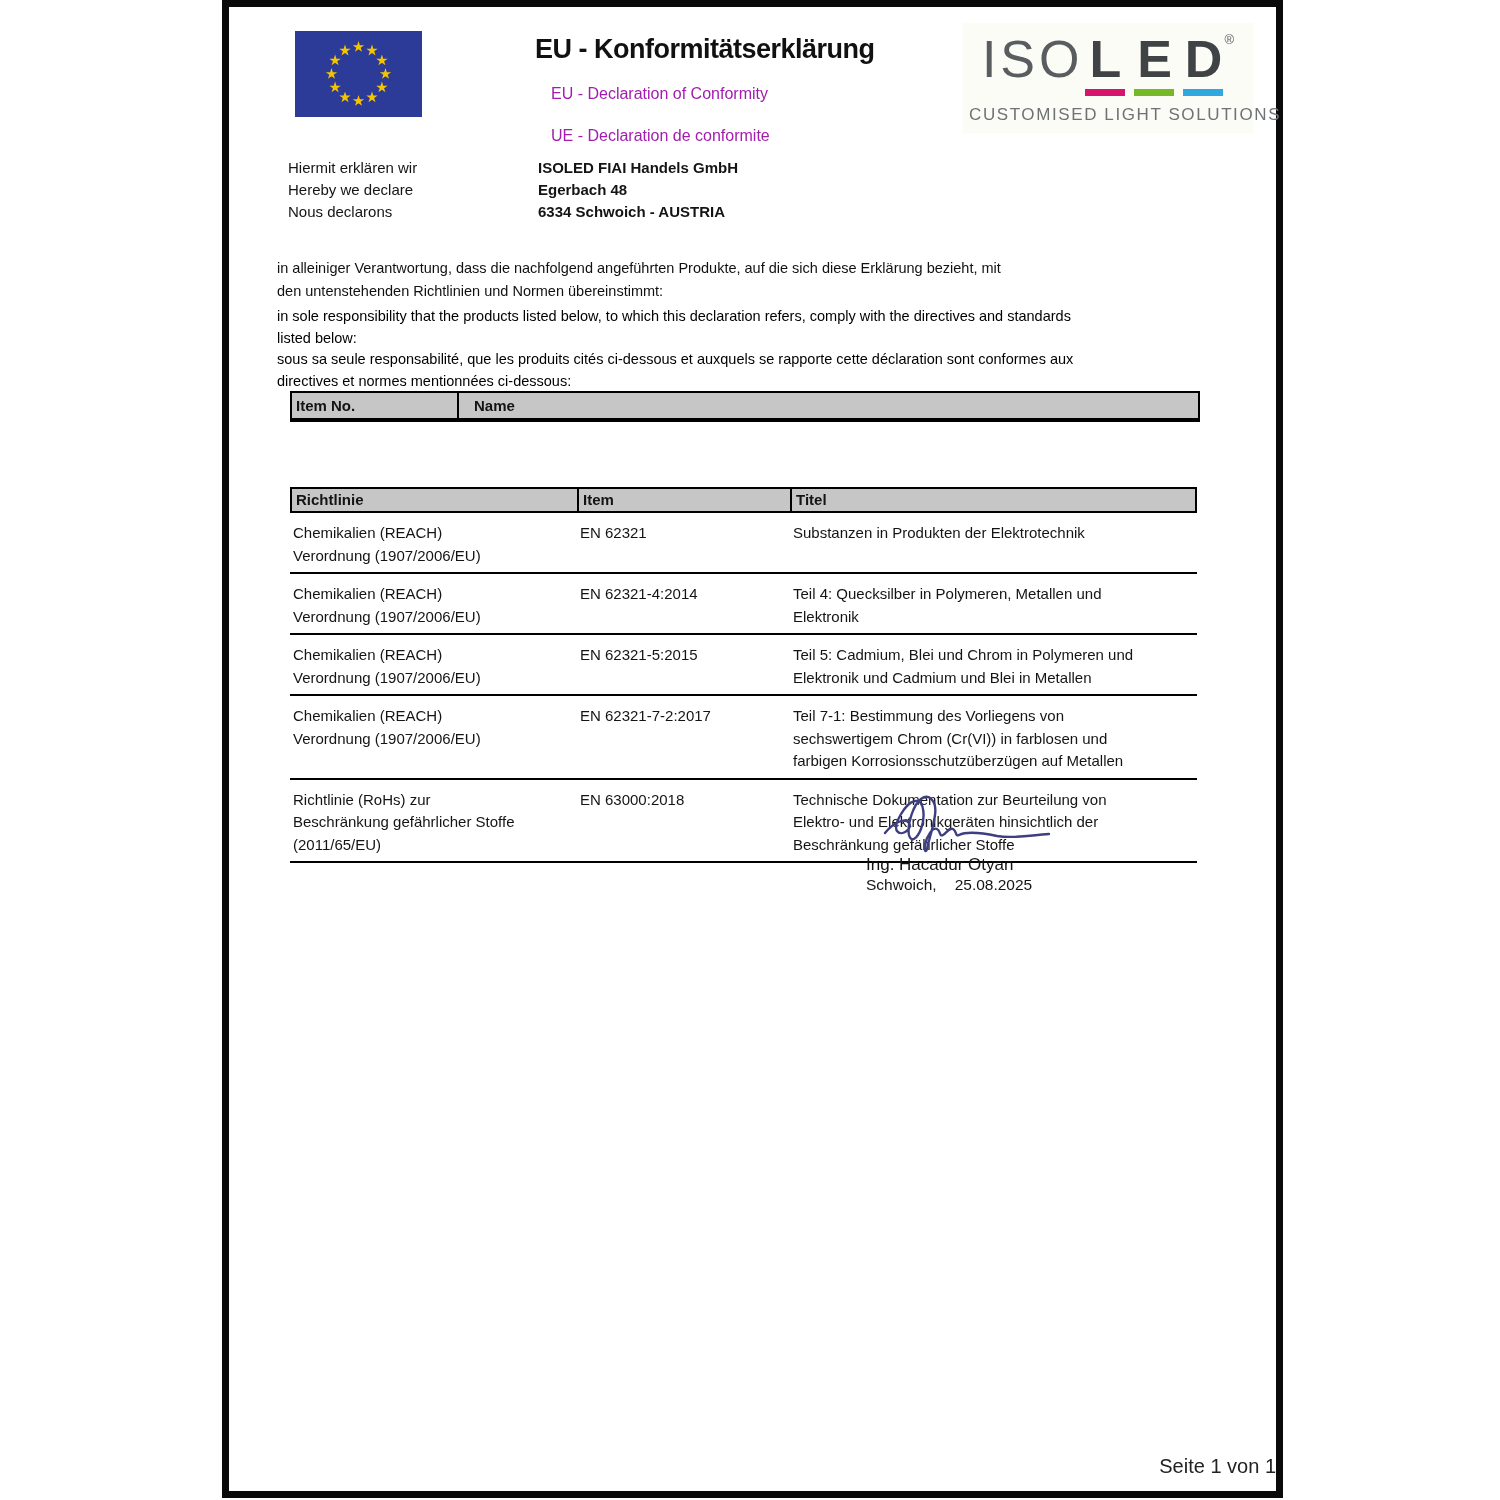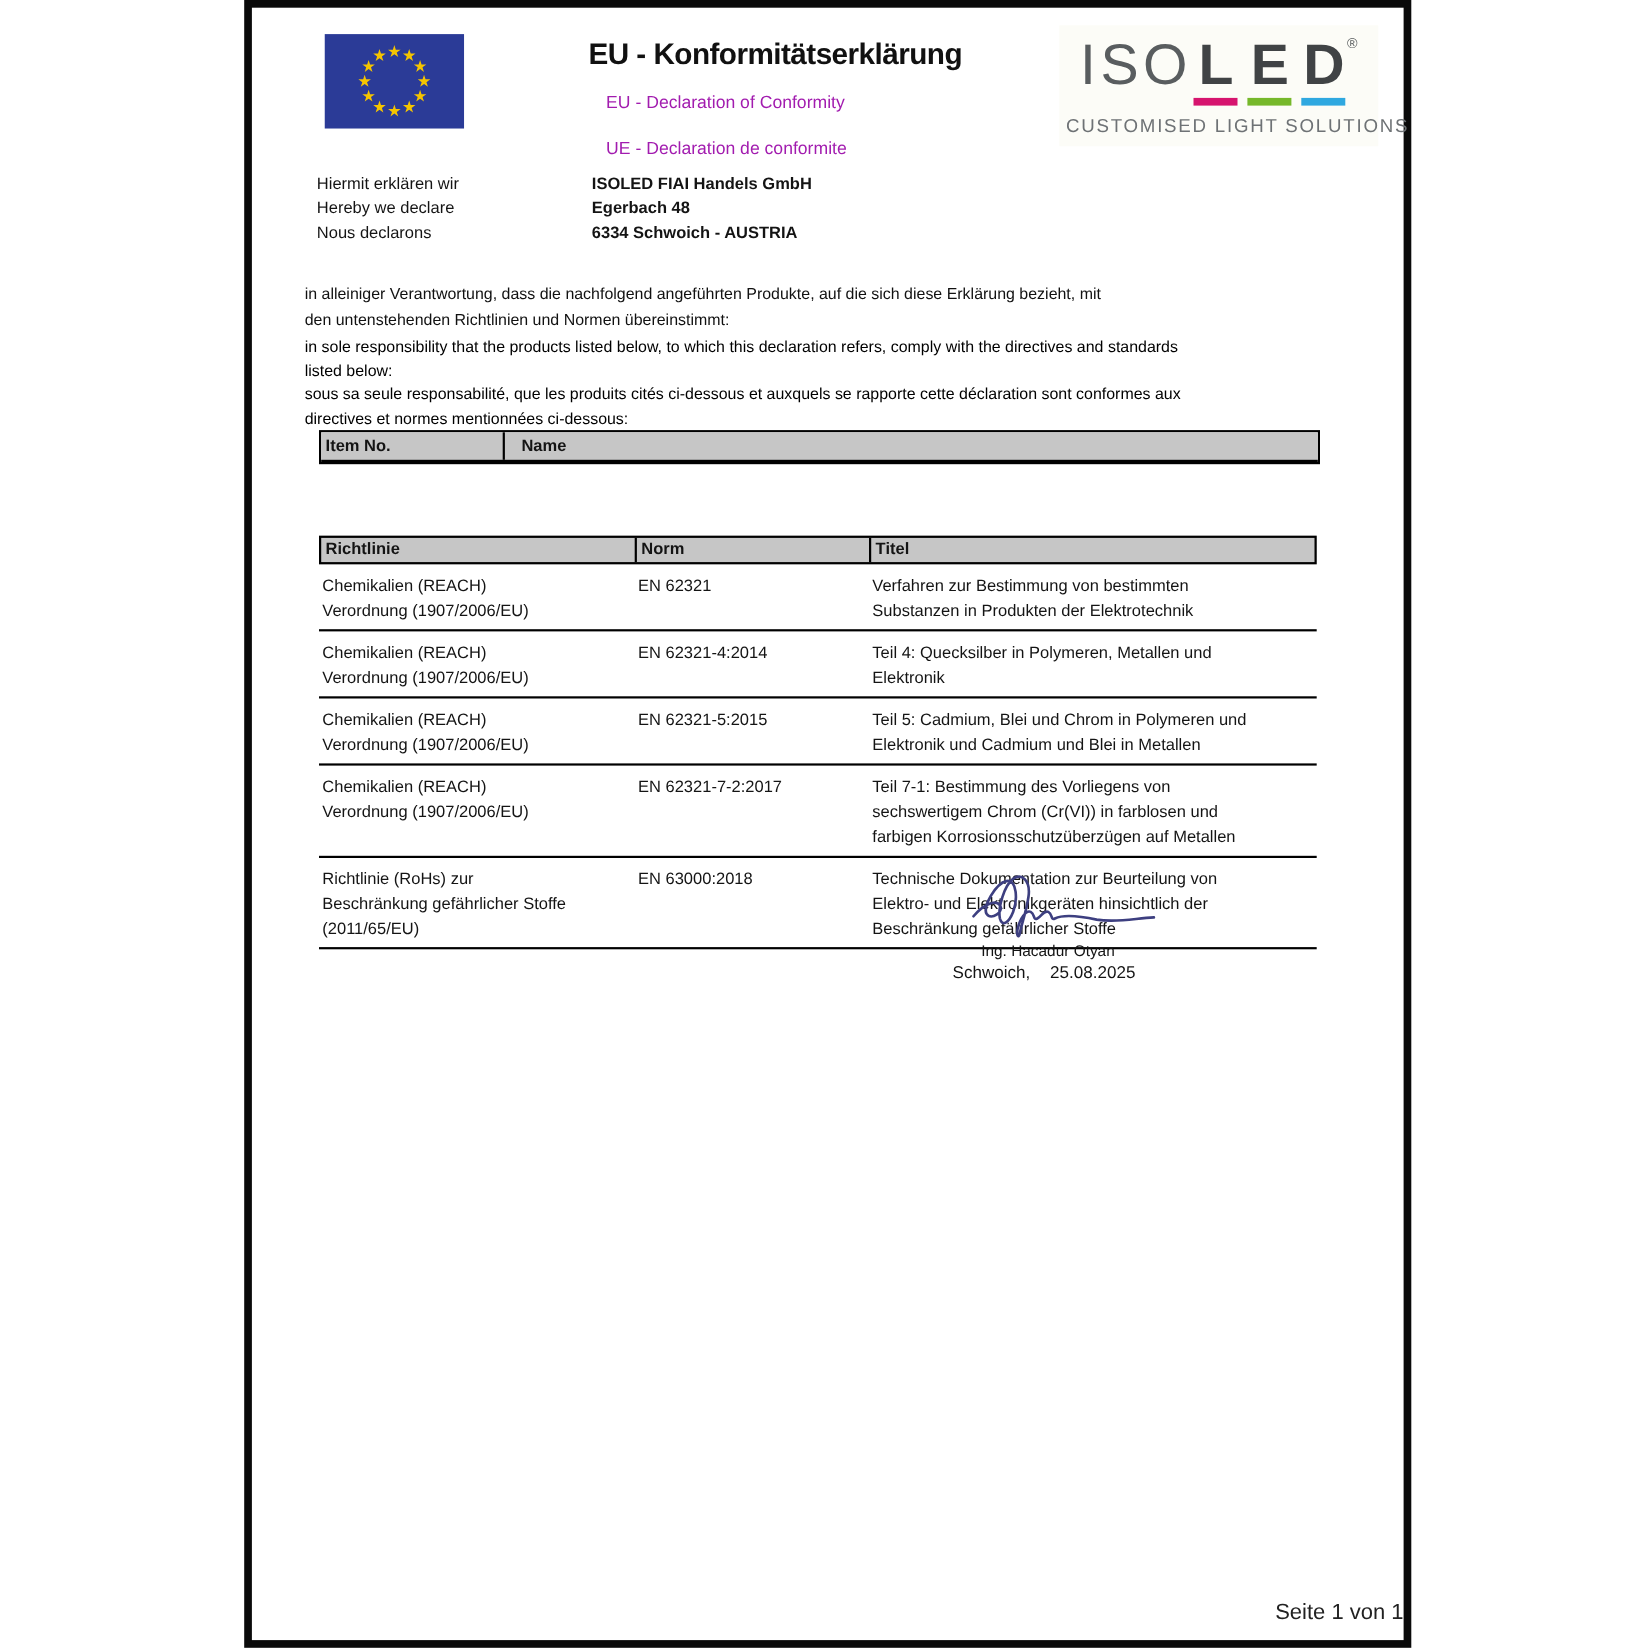--- a/index.html
+++ b/index.html
@@ -51,21 +51,21 @@
     border:2px solid #000;box-sizing:border-box;height:26px;font-weight:bold;align-items:center;}
   .t2-header .hc{padding-left:4px;height:22px;line-height:22px;}
   .t2-header .hc1,.t2-header .hc2{border-right:2px solid #000;}
   .t2-row{display:grid;grid-template-columns:287px 213px 407px;padding:9px 0 5px 0;
     border-bottom:2.5px solid #000;line-height:22.5px;}
   .t2-row .cell{padding-left:3px;}
   .t2-row .cell div{white-space:nowrap;}
 
   
   .sig-svg{position:absolute;left:650px;top:786px;}
-  .sig-name{position:absolute;left:663px;top:846px;font-size:14px;line-height:23px;}
+  .sig-name{position:absolute;left:637px;top:846px;font-size:17px;line-height:23px;}
   .sig-place{position:absolute;left:637px;top:869px;font-size:15.5px;}
   .sig-place .date{margin-left:18px;}
 
   
   .footer{position:absolute;left:0;top:1448px;width:100%;text-align:right;font-size:20px;color:#222;}
 </style>
 </head>
 <body>
 
 <div class="canvas">
@@ -152,34 +152,33 @@
       <div class="t1">
         <div class="t1-header">
           <div class="c1">Item No.</div>
           <div class="c2">Name</div>
         </div>
       </div>
 
       <div class="t2">
         <div class="t2-header">
           <div class="hc hc1">Richtlinie</div>
-          <div class="hc hc2">Norm</div>
+          <div class="hc hc2">Item</div>
           <div class="hc hc3">Titel</div>
         </div>
 
         <div class="t2-row">
           <div class="cell">
             <div>Chemikalien (REACH)</div>
             <div>Verordnung (1907/2006/EU)</div>
           </div>
           <div class="cell">
             <div>EN 62321</div>
           </div>
           <div class="cell">
-            <div>Verfahren zur Bestimmung von bestimmten</div>
             <div>Substanzen in Produkten der Elektrotechnik</div>
           </div>
         </div>
 
         <div class="t2-row">
           <div class="cell">
             <div>Chemikalien (REACH)</div>
             <div>Verordnung (1907/2006/EU)</div>
           </div>
           <div class="cell">

